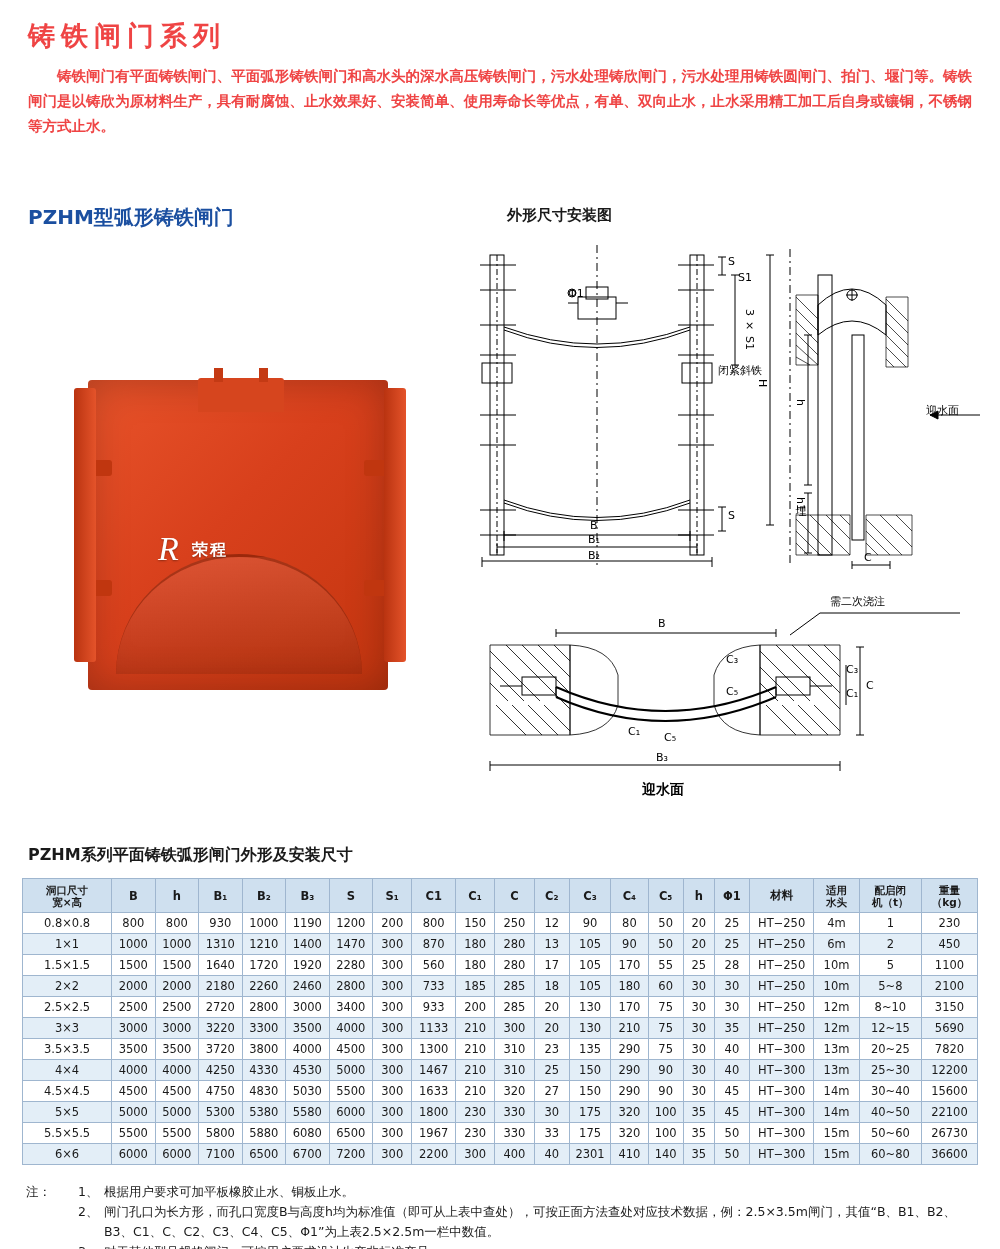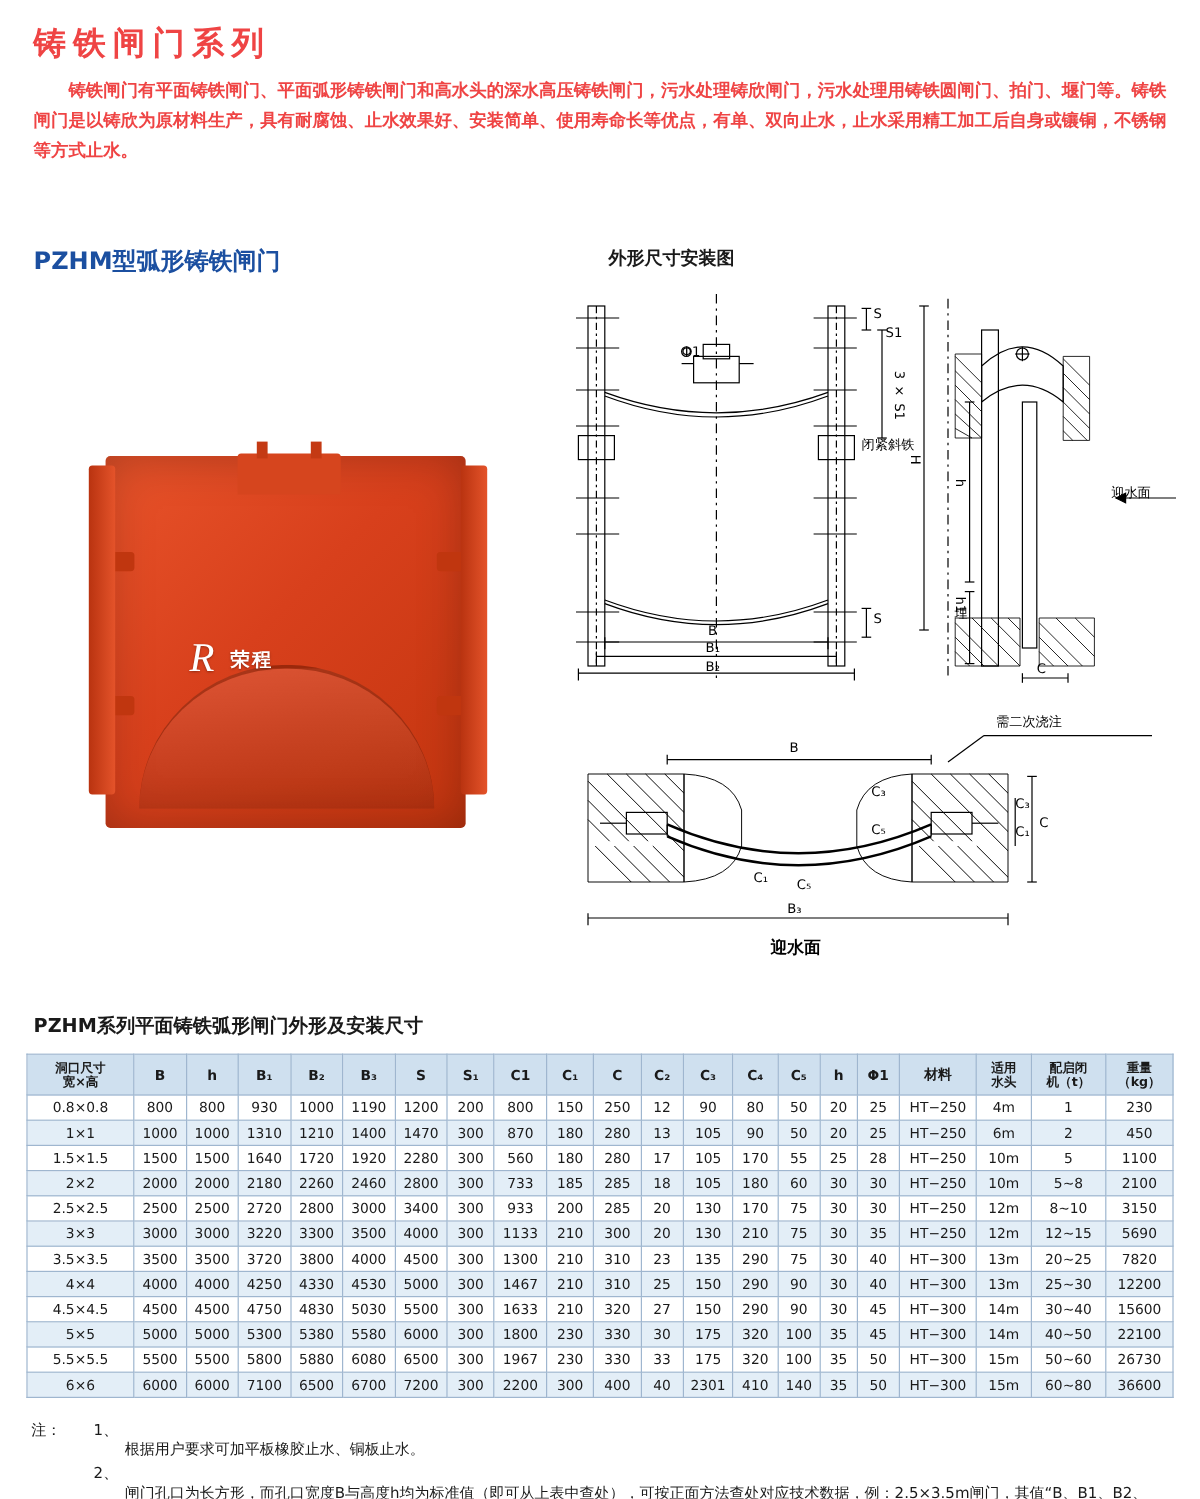--- a/index.html
+++ b/index.html
@@ -182,21 +182,21 @@
     position: absolute;
     left: 26px;
     top: 1182px;
     width: 950px;
     font-size: 12.5px;
     line-height: 20px;
     font-family: "DejaVu Sans", "Liberation Sans", sans-serif;
   }
   .note-row { display: flex; }
   .note-label { width: 52px; flex: none; }
-  .note-text { flex: 1; margin-top: 16px; }
+  .note-text { flex: 1; }
 </style>
 </head>
 <body>
 
 <div class="page-title">铸铁闸门系列</div>
 <div class="intro">铸铁闸门有平面铸铁闸门、平面弧形铸铁闸门和高水头的深水高压铸铁闸门，污水处理铸欣闸门，污水处理用铸铁圆闸门、拍门、堰门等。铸铁闸门是以铸欣为原材料生产，具有耐腐蚀、止水效果好、安装简单、使用寿命长等优点，有单、双向止水，止水采用精工加工后自身或镶铜，不锈钢等方式止水。</div>
 <div class="section-title">PZHM型弧形铸铁闸门</div>
 
 <div class="photo-wrap">
   <div class="gate-body">

